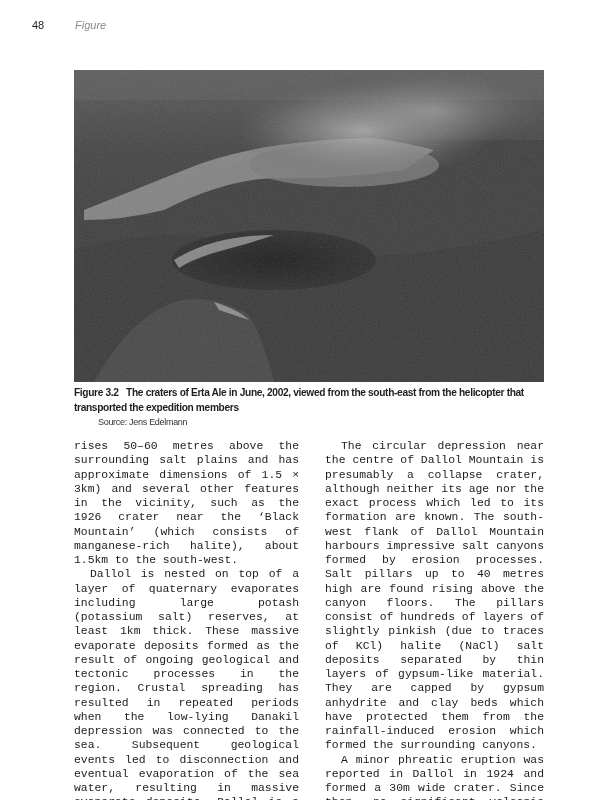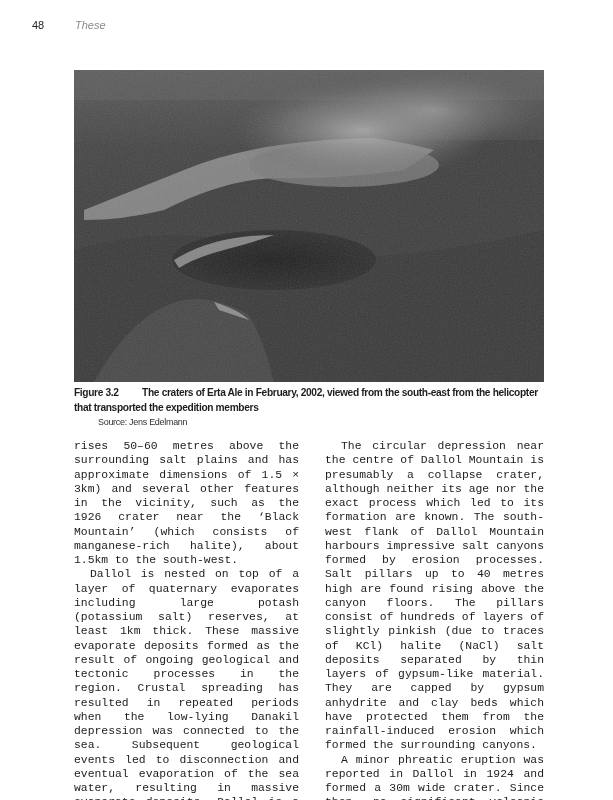--- a/index.html
+++ b/index.html
@@ -5,35 +5,35 @@
   html, body { margin: 0; padding: 0; background: #ffffff; }
   body { width: 613px; height: 800px; position: relative; overflow: hidden; }
   .running-head { position: absolute; top: 19px; left: 0; width: 526px; height: 18px; }
   .page-number { position: absolute; left: 32px; top: 0; font-family: "Liberation Sans", sans-serif; font-size: 11px; color: #222; letter-spacing: -0.2px; }
   .section-title { position: absolute; left: 75px; top: 0; font-family: "Liberation Sans", sans-serif; font-size: 11px; font-style: italic; color: #8a8a8a; }
 
   .figure { position: absolute; left: 74px; top: 70px; width: 470px; height: 312px; overflow: hidden; background: #3c3c3c; }
   .figure svg { display: block; }
 
   .caption { position: absolute; left: 74px; top: 385px; width: 474px; font-family: "Liberation Sans", sans-serif; font-size: 10.2px; font-weight: bold; line-height: 15px; color: #1e1e1e; letter-spacing: -0.35px; }
-  .caption .fig-label { margin-right: 21px; }
+  .caption .fig-label { margin-right: 5px; }
   .source { position: absolute; left: 74px; top: 417px; font-family: "Liberation Sans", sans-serif; font-size: 9px; color: #333; letter-spacing: -0.3px; margin-left: 24px; }
 
   .column { position: absolute; top: 439px; font-family: Liberation Mono, monospace; font-size: 11.4px; line-height: 14.25px; color: #1c1c1c; text-align: justify; hyphens: manual; }
   .col-left { left: 74px; width: 225px; }
   .col-right { left: 325px; width: 219px; }
   .column p { margin: 0; }
   .column p.indent { text-indent: 16px; }
 </style>
 </head>
 <body>
 
 <div class="running-head">
   <span class="page-number">48</span>
-  <span class="section-title">These</span>
+  <span class="section-title">Figure</span>
 </div>
 
 <div class="figure" role="img" aria-label="Aerial black-and-white photograph of the craters of Erta Ale with steam rising from the main crater and a smaller dark crater in the foreground">
   <svg width="470" height="312" viewBox="0 0 470 312">
     <defs>
       <linearGradient id="sky" x1="0" y1="0" x2="0" y2="1">
         <stop offset="0" stop-color="#5a5a5a"></stop>
         <stop offset="0.25" stop-color="#444"></stop>
         <stop offset="1" stop-color="#333"></stop>
       </linearGradient>
@@ -65,21 +65,21 @@
     <ellipse cx="200" cy="190" rx="102" ry="30" fill="url(#crater2)"></ellipse>
     <path d="M100 190 Q 140 165 200 165 Q 180 172 150 180 Q 120 188 105 198 Z" fill="#cfcfcf" opacity="0.55"></path>
     <path d="M20 312 Q 60 240 110 230 Q 140 225 175 245 Q 190 270 200 312 Z" fill="#474747"></path>
     <path d="M140 232 Q 165 240 175 250 Q 160 245 145 240 Z" fill="#bdbdbd" opacity="0.6"></path>
     <rect x="0" y="0" width="470" height="312" filter="url(#noise)"></rect>
   </svg>
 </div>
 
 <div class="caption">
   <span class="fig-label">Figure 3.2</span>
-  <span>The craters of Erta Ale in February, 2002, viewed from the south-east from the helicopter that transported the expedition members</span>
+  <span>The craters of Erta Ale in June, 2002, viewed from the south-east from the helicopter that transported the expedition members</span>
 </div>
 <div class="source">Source: Jens Edelmann</div>
 
 <div class="column col-left">
   <p>rises 50–60 metres above the surrounding salt plains and has approximate dimensions of 1.5 × 3km) and several other features in the vicinity, such as the 1926 crater near the ‘Black Mountain’ (which consists of manganese-rich halite), about 1.5km to the south-west.</p>
   <p class="indent">Dallol is nested on top of a layer of quaternary evaporates including large potash (potassium salt) reserves, at least 1km thick. These massive evaporate deposits formed as the result of ongoing geological and tectonic processes in the region. Crustal spreading has resulted in repeated periods when the low-lying Danakil depression was connected to the sea. Subsequent geological events led to disconnec­tion and eventual evaporation of the sea water, resulting in massive evaporate deposits. Dallol is a further result of the intrusion of basaltic magma into the oceanic crust covering the floor of the Danakil Depression, as a consequence of the rifting process. However, unlike at Erta Ale, the magma body appears to have caused an upwelling of the floor of the depression without actually reaching</p>
 </div>
 
 <div class="column col-right">
   <p class="indent">The circular depression near the centre of Dallol Mountain is presumably a collapse crater, although neither its age nor the exact process which led to its formation are known. The south-west flank of Dallol Mountain harbours impressive salt canyons formed by erosion processes. Salt pillars up to 40 metres high are found rising above the canyon floors. The pillars consist of hundreds of layers of slightly pinkish (due to traces of KCl) halite (NaCl) salt deposits separated by thin layers of gypsum-like material. They are capped by gypsum anhydrite and clay beds which have protected them from the rainfall-induced erosion which formed the surrounding canyons.</p>

